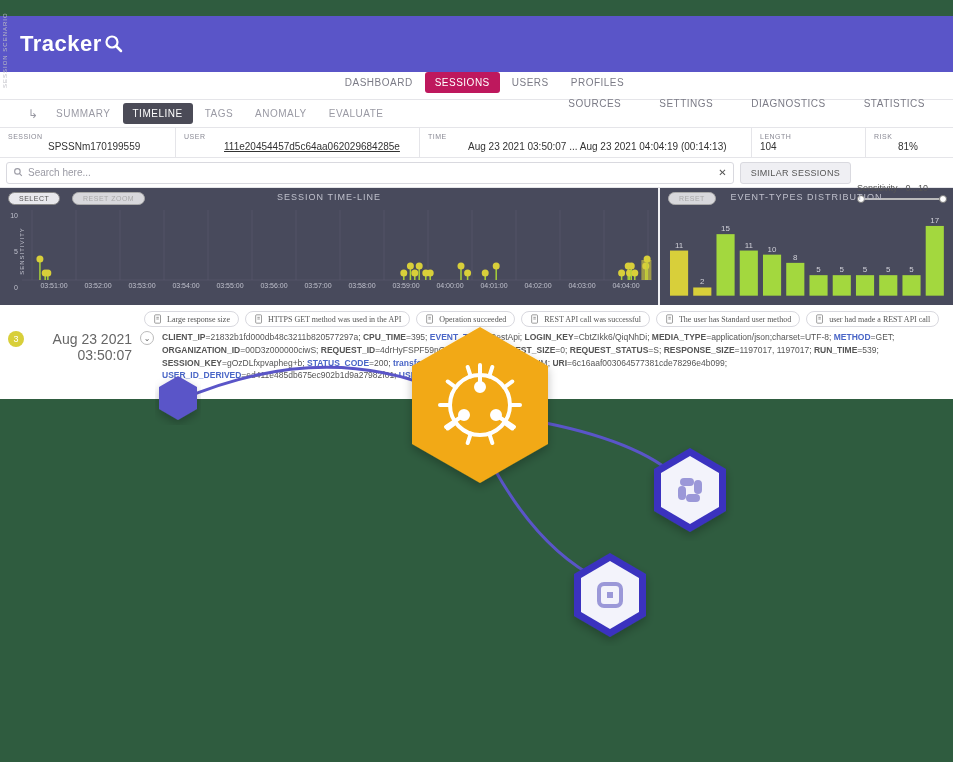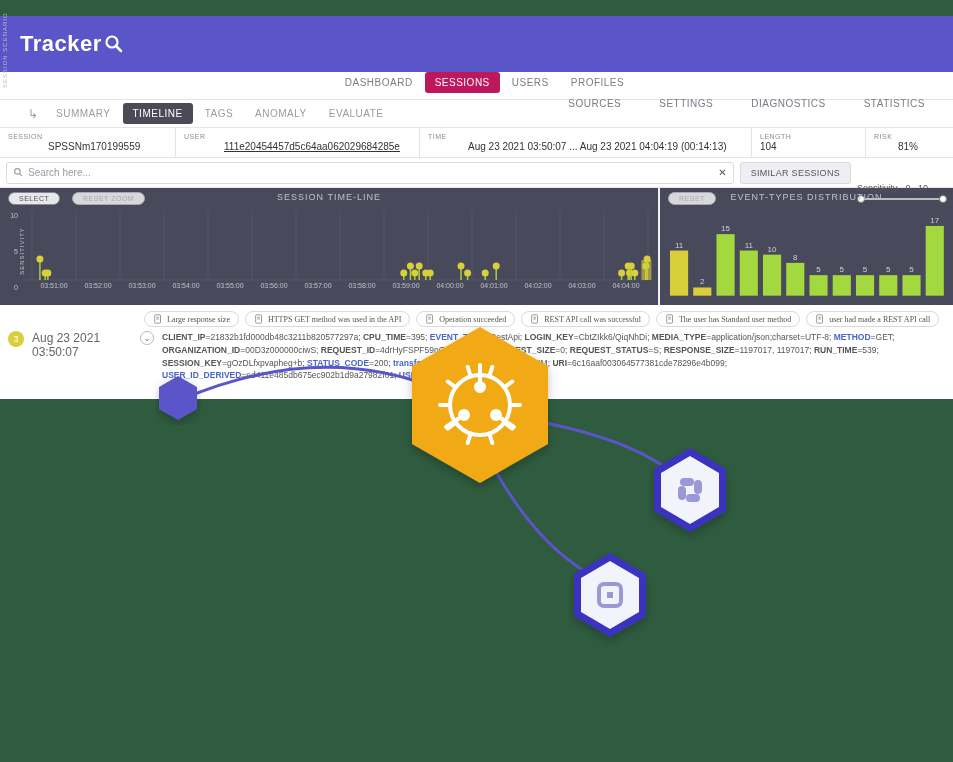--- a/index.html
+++ b/index.html
@@ -57,21 +57,21 @@
   .bar { fill: #a3d83e; }
   .bar.y { fill: #d8cf3a; }
   .barlbl { font-size: 8px; fill: #d0d0d8; text-anchor: middle; }
   
   .eventrow { padding: 6px 8px 8px 8px; font-size: 9px; background:#fff;}
   .tagrow { display:flex; flex-wrap:wrap; gap:6px; margin-left: 136px; margin-bottom:4px; align-items:center;}
   .etag { display:inline-flex; align-items:center; gap:4px; padding:2px 8px; border:1px solid #d9d9df; border-radius:10px; font-size:8px; color:#555; background:#fff;font-family:Liberation Serif, serif;}
   .etag svg{flex-shrink:0}
   .evhead { display:flex; align-items:flex-start; gap:8px;}
   .badge { width:16px; height:16px; border-radius:50%; background:#d8cf3a; color:#fff; font-size:9px; display:flex; align-items:center; justify-content:center; flex-shrink:0;}
-  .evtime { font-size:12px; color:#666; width:100px; flex-shrink:0;}
+  .evtime { font-size:14px; color:#666; width:100px; flex-shrink:0;text-align:right;}
   .chev { width:14px; height:14px; border:1px solid #bbb; border-radius:50%; display:flex; align-items:center; justify-content:center; font-size:8px; color:#666; flex-shrink:0;}
   .details { font-size:8.5px; color:#555; line-height:1.5; }
   .details .k { font-weight:700; }
   .details .blue { color:#4a66c7; font-weight:600;}
   
   .overlay { position:absolute; top:0; left:0; width:953px; height:762px; pointer-events:none;}
 </style>
 </head>
 <body>
 

